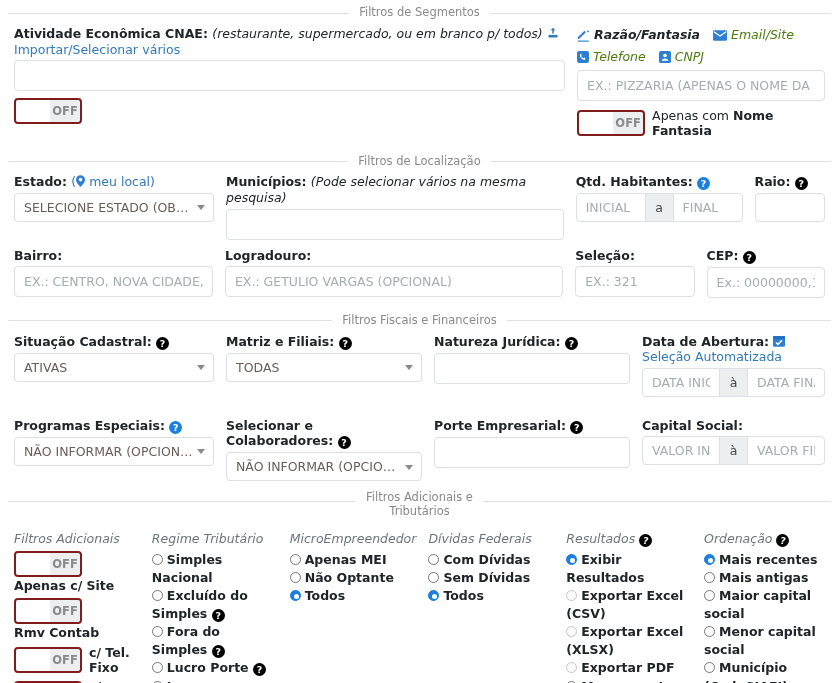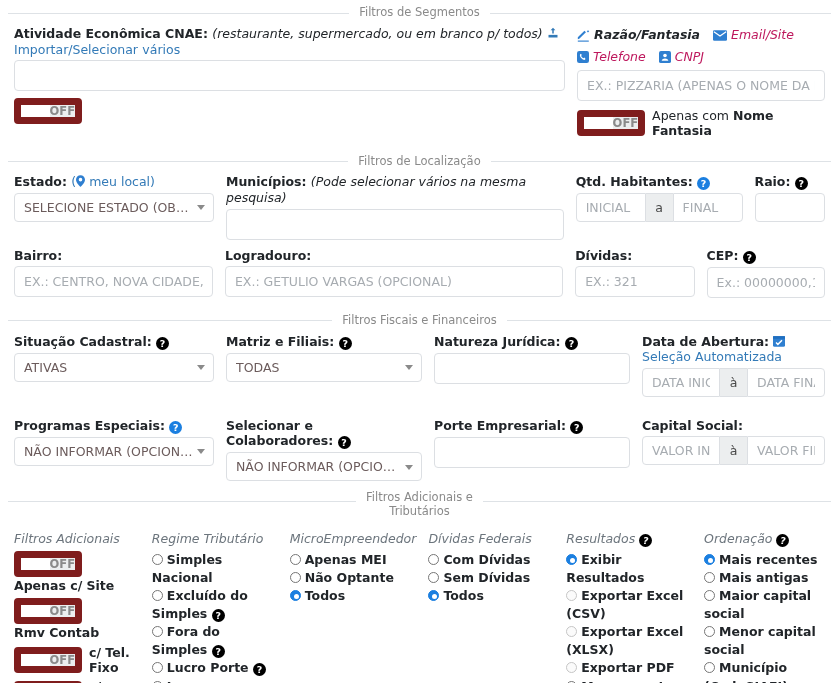--- a/index.html
+++ b/index.html
@@ -79,21 +79,21 @@
   .igrp .inp:last-child { border-top-right-radius:4px; border-bottom-right-radius:4px; }
   .addon {
     flex:0 0 auto; height:29px; min-width:27px; padding:0 8px;
     background:#eceeef; border:1px solid #dcdfe3; border-left:0; border-right:0;
     display:flex; align-items:center; justify-content:center;
     font-size:12.5px; color:#4a4a4a;
   }
 
   
   .sw {
-    display:inline-flex; width:68px; height:26px; border:7px solid #7f1d1d;
+    display:inline-flex; width:68px; height:26px; border:2px solid #7f1d1d;
     border-radius:4px; overflow:hidden; cursor:pointer; background:#be185d;
     vertical-align:middle; flex:0 0 auto;
   }
   .sw .knob { width:34px; background:#fff; }
   .sw .off {
     flex:1 1 auto; background:#eceeef; color:#8a8a8a; font-size:11.5px;
     font-weight:bold; display:flex; align-items:center; justify-content:center;
   }
   .sw-row { display:flex; align-items:center; gap:7px; }
   .sw-txt { font-size:12.5px; color:#212529; }
@@ -115,21 +115,21 @@
   }
   .rad.on { border-color:#1b7fe0; background:#1b7fe0; }
   .rad.on:after {
     content:""; position:absolute; left:3px; top:3px; width:5px; height:5px;
     border-radius:50%; background:#fff;
   }
   .rad.dis { border-color:#c6c6c6; background:#fbfbfb; }
 
   
   .iconrow { display:flex; flex-wrap:wrap; align-items:center; gap:4px 13px; line-height:1.45; }
-  .ilink { color:#be185d; font-size:12.5px; white-space:nowrap; display:inline-flex; align-items:center; gap:4px; cursor:pointer; }
+  .ilink { color:#4d7c0f; font-size:12.5px; white-space:nowrap; display:inline-flex; align-items:center; gap:4px; cursor:pointer; }
   .ilink.active { font-weight:bold; color:#212529; }
   .ilink svg { display:block; }
   .push-icon svg { display:block; }
 </style>
 </head>
 <body>
 
 <div class="page">
 
   <div class="section">
@@ -266,21 +266,21 @@
     <div class="row" style="align-items:flex-start; margin-top:8px;">
       <div class="col" style="width:212px;">
         <div class="lbl">Bairro:</div>
         <input class="inp tall" type="text" placeholder="EX.: CENTRO, NOVA CIDADE, ETC (OPCIONAL)" style="">
       </div>
       <div class="col" style="width:352px;">
         <div class="lbl">Logradouro:</div>
         <input class="inp tall" type="text" placeholder="EX.: GETULIO VARGAS (OPCIONAL)" style="">
       </div>
       <div class="col" style="width:132px;">
-        <div class="lbl">Dívidas:</div>
+        <div class="lbl">Seleção:</div>
         <input class="inp tall" type="text" placeholder="EX.: 321" style="">
       </div>
       <div class="col" style="width:131px;">
         <div class="lbl">
           <span>CEP:</span>
           <span class="help">?</span>
         </div>
         <input class="inp tall" type="text" placeholder="Ex.: 00000000,111111" style="">
       </div>
     </div>

